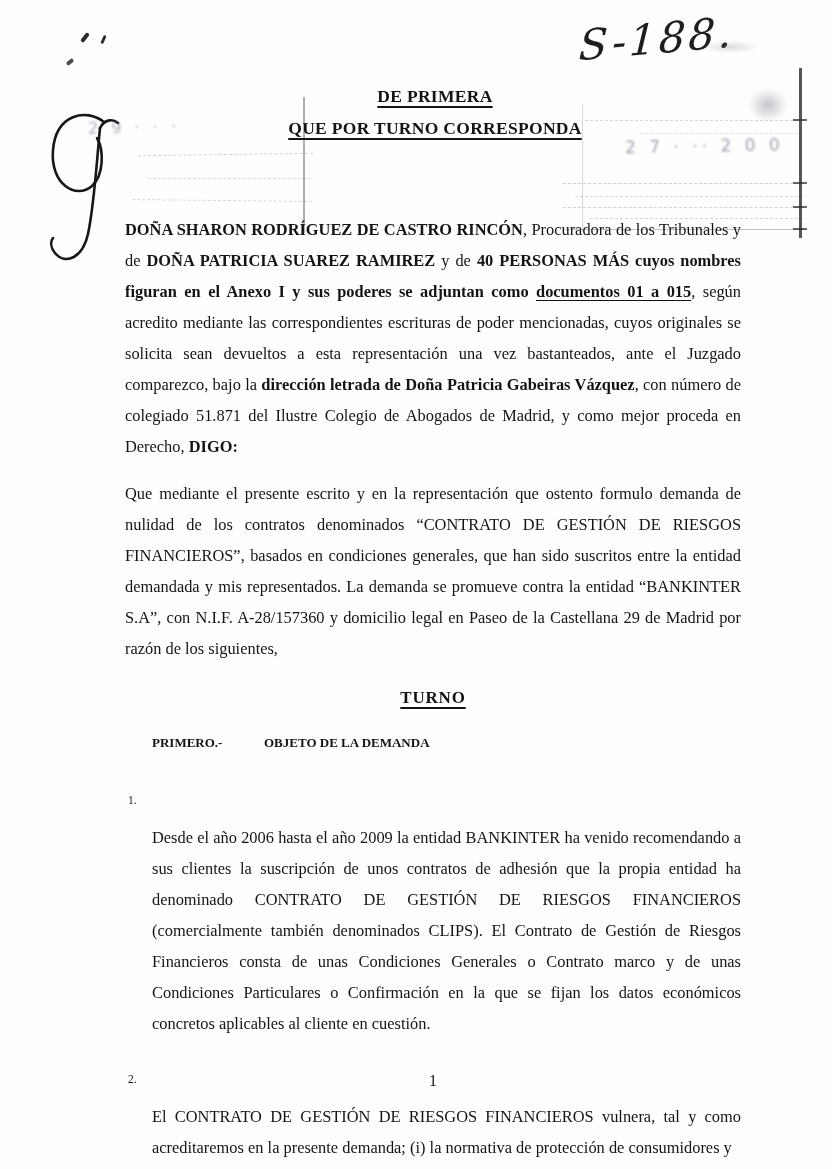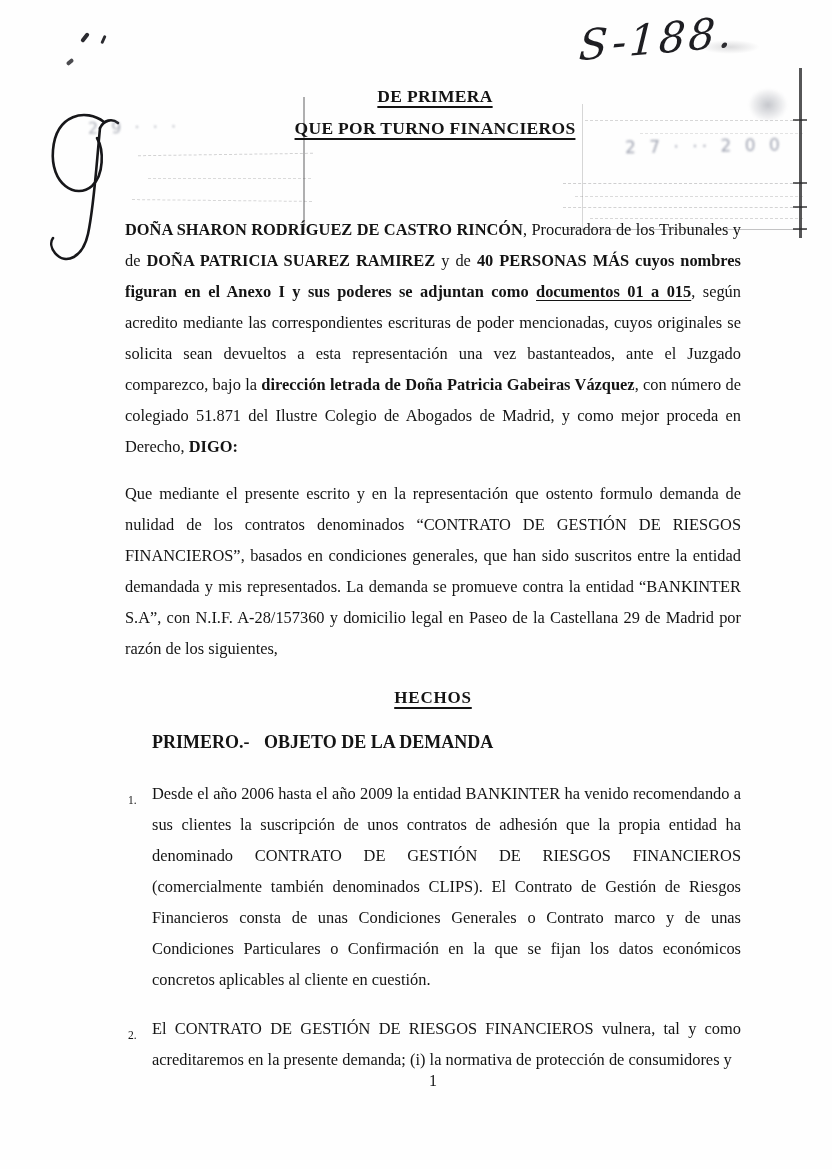--- a/index.html
+++ b/index.html
@@ -38,30 +38,30 @@
   .para + .para{margin-top:6px;}
   .section-heading{
     margin-top:18px;
     text-align:center;font-weight:bold;font-size:17px;letter-spacing:.8px;
   }
   .section-heading span{
     text-decoration:underline;text-decoration-thickness:1.7px;text-underline-offset:4px;
   }
   .sub-heading{
     margin-top:14px;margin-left:27px;
-    font-weight:bold;font-size:18px;line-height:31px;
+    font-weight:bold;font-size:13px;line-height:31px;
   }
   .sub-heading .lbl{display:inline-block;width:112px;}
   .item{display:flex;margin-top:20px;}
   .item + .item{margin-top:18px;}
   .item-num{
     flex:0 0 27px;width:27px;box-sizing:border-box;padding:7px 0 0 3px;
     font-size:11.5px;line-height:31px;
   }
-  .item-text{flex:1;text-align:justify;line-height:31px;}
+  .item-text{flex:1;text-align:justify;line-height:31px;margin-top:44px;}
   
   .page-number{
     position:absolute;left:125px;top:1072px;width:616px;
     text-align:center;font-size:16px;
   }
   
   .hand-ref{
     position:absolute;left:578px;top:12px;width:210px;height:72px;
     font-family:"DejaVu Serif", serif;
     font-style:italic;font-size:42px;color:#1e1e22;
@@ -144,33 +144,33 @@
   <div class="scan-hline" style="left:563px;top:207px;width:240px;opacity:.55;"></div>
   <div class="scan-hline" style="left:590px;top:218px;width:213px;opacity:.5;"></div>
   <div class="scan-hline" style="left:563px;top:229px;width:243px;opacity:.6;border-top-style:solid;border-top-color:rgba(60,60,62,.5);"></div>
   <div class="cross-tick" style="left:793px;top:119px;"></div>
   <div class="cross-tick" style="left:793px;top:182px;"></div>
   <div class="cross-tick" style="left:793px;top:206px;"></div>
   <div class="cross-tick" style="left:793px;top:228px;"></div>
 
   <div class="header">
     <span class="row"><span class="hline">DE PRIMERA</span></span>
-    <span class="row"><span class="hline">QUE POR TURNO FINANCIEROS</span></span>
+    <span class="row"><span class="hline">QUE POR TURNO CORRESPONDA</span></span>
   </div>
 
   <div class="doc-body">
 
     <p class="para">
       <span class="b">DOÑA SHARON RODRÍGUEZ DE CASTRO RINCÓN</span><span>, Procuradora de los Tribunales y de </span><span class="b">DOÑA PATRICIA SUAREZ RAMIREZ</span><span> y de </span><span class="b">40 PERSONAS MÁS</span><span class="b"> cuyos nombres figuran en el Anexo I y sus poderes se adjuntan como </span><span class="b u">documentos 01 a 015</span><span>, según acredito mediante las correspondientes escrituras de poder mencionadas, cuyos originales se solicita sean devueltos a esta representación una vez bastanteados, ante el Juzgado comparezco, bajo la </span><span class="b">dirección letrada de Doña Patricia Gabeiras Vázquez</span><span>, con número de colegiado 51.871 del Ilustre Colegio de Abogados de Madrid, y como mejor proceda en Derecho, </span><span class="b">DIGO:</span>
     </p>
 
     <p class="para" style="margin-top:16px;">Que mediante el presente escrito y en la representación que ostento formulo demanda de nulidad de los contratos denominados “CONTRATO DE GESTIÓN DE RIESGOS FINANCIEROS”, basados en condiciones generales, que han sido suscritos entre la entidad demandada y mis representados. La demanda se promueve contra la entidad “BANKINTER S.A”, con N.I.F. A-28/157360 y domicilio legal en Paseo de la Castellana 29 de Madrid por razón de los siguientes,</p>
 
     <div class="section-heading">
-      <span>HECHOS</span>
+      <span>TURNO</span>
     </div>
 
     <div class="sub-heading">
       <span class="lbl">PRIMERO.-</span><span>OBJETO DE LA DEMANDA</span>
     </div>
 
     <div class="item">
       <div class="item-num">1.</div>
       <div class="item-text">Desde el año 2006 hasta el año 2009 la entidad BANKINTER ha venido recomendando a sus clientes la suscripción de unos contratos de adhesión que la propia entidad ha denominado CONTRATO DE GESTIÓN DE RIESGOS FINANCIEROS (comercialmente también denominados CLIPS). El Contrato de Gestión de Riesgos Financieros consta de unas Condiciones Generales o Contrato marco y de unas Condiciones Particulares o Confirmación en la que se fijan los datos económicos concretos aplicables al cliente en cuestión.</div>
     </div>

